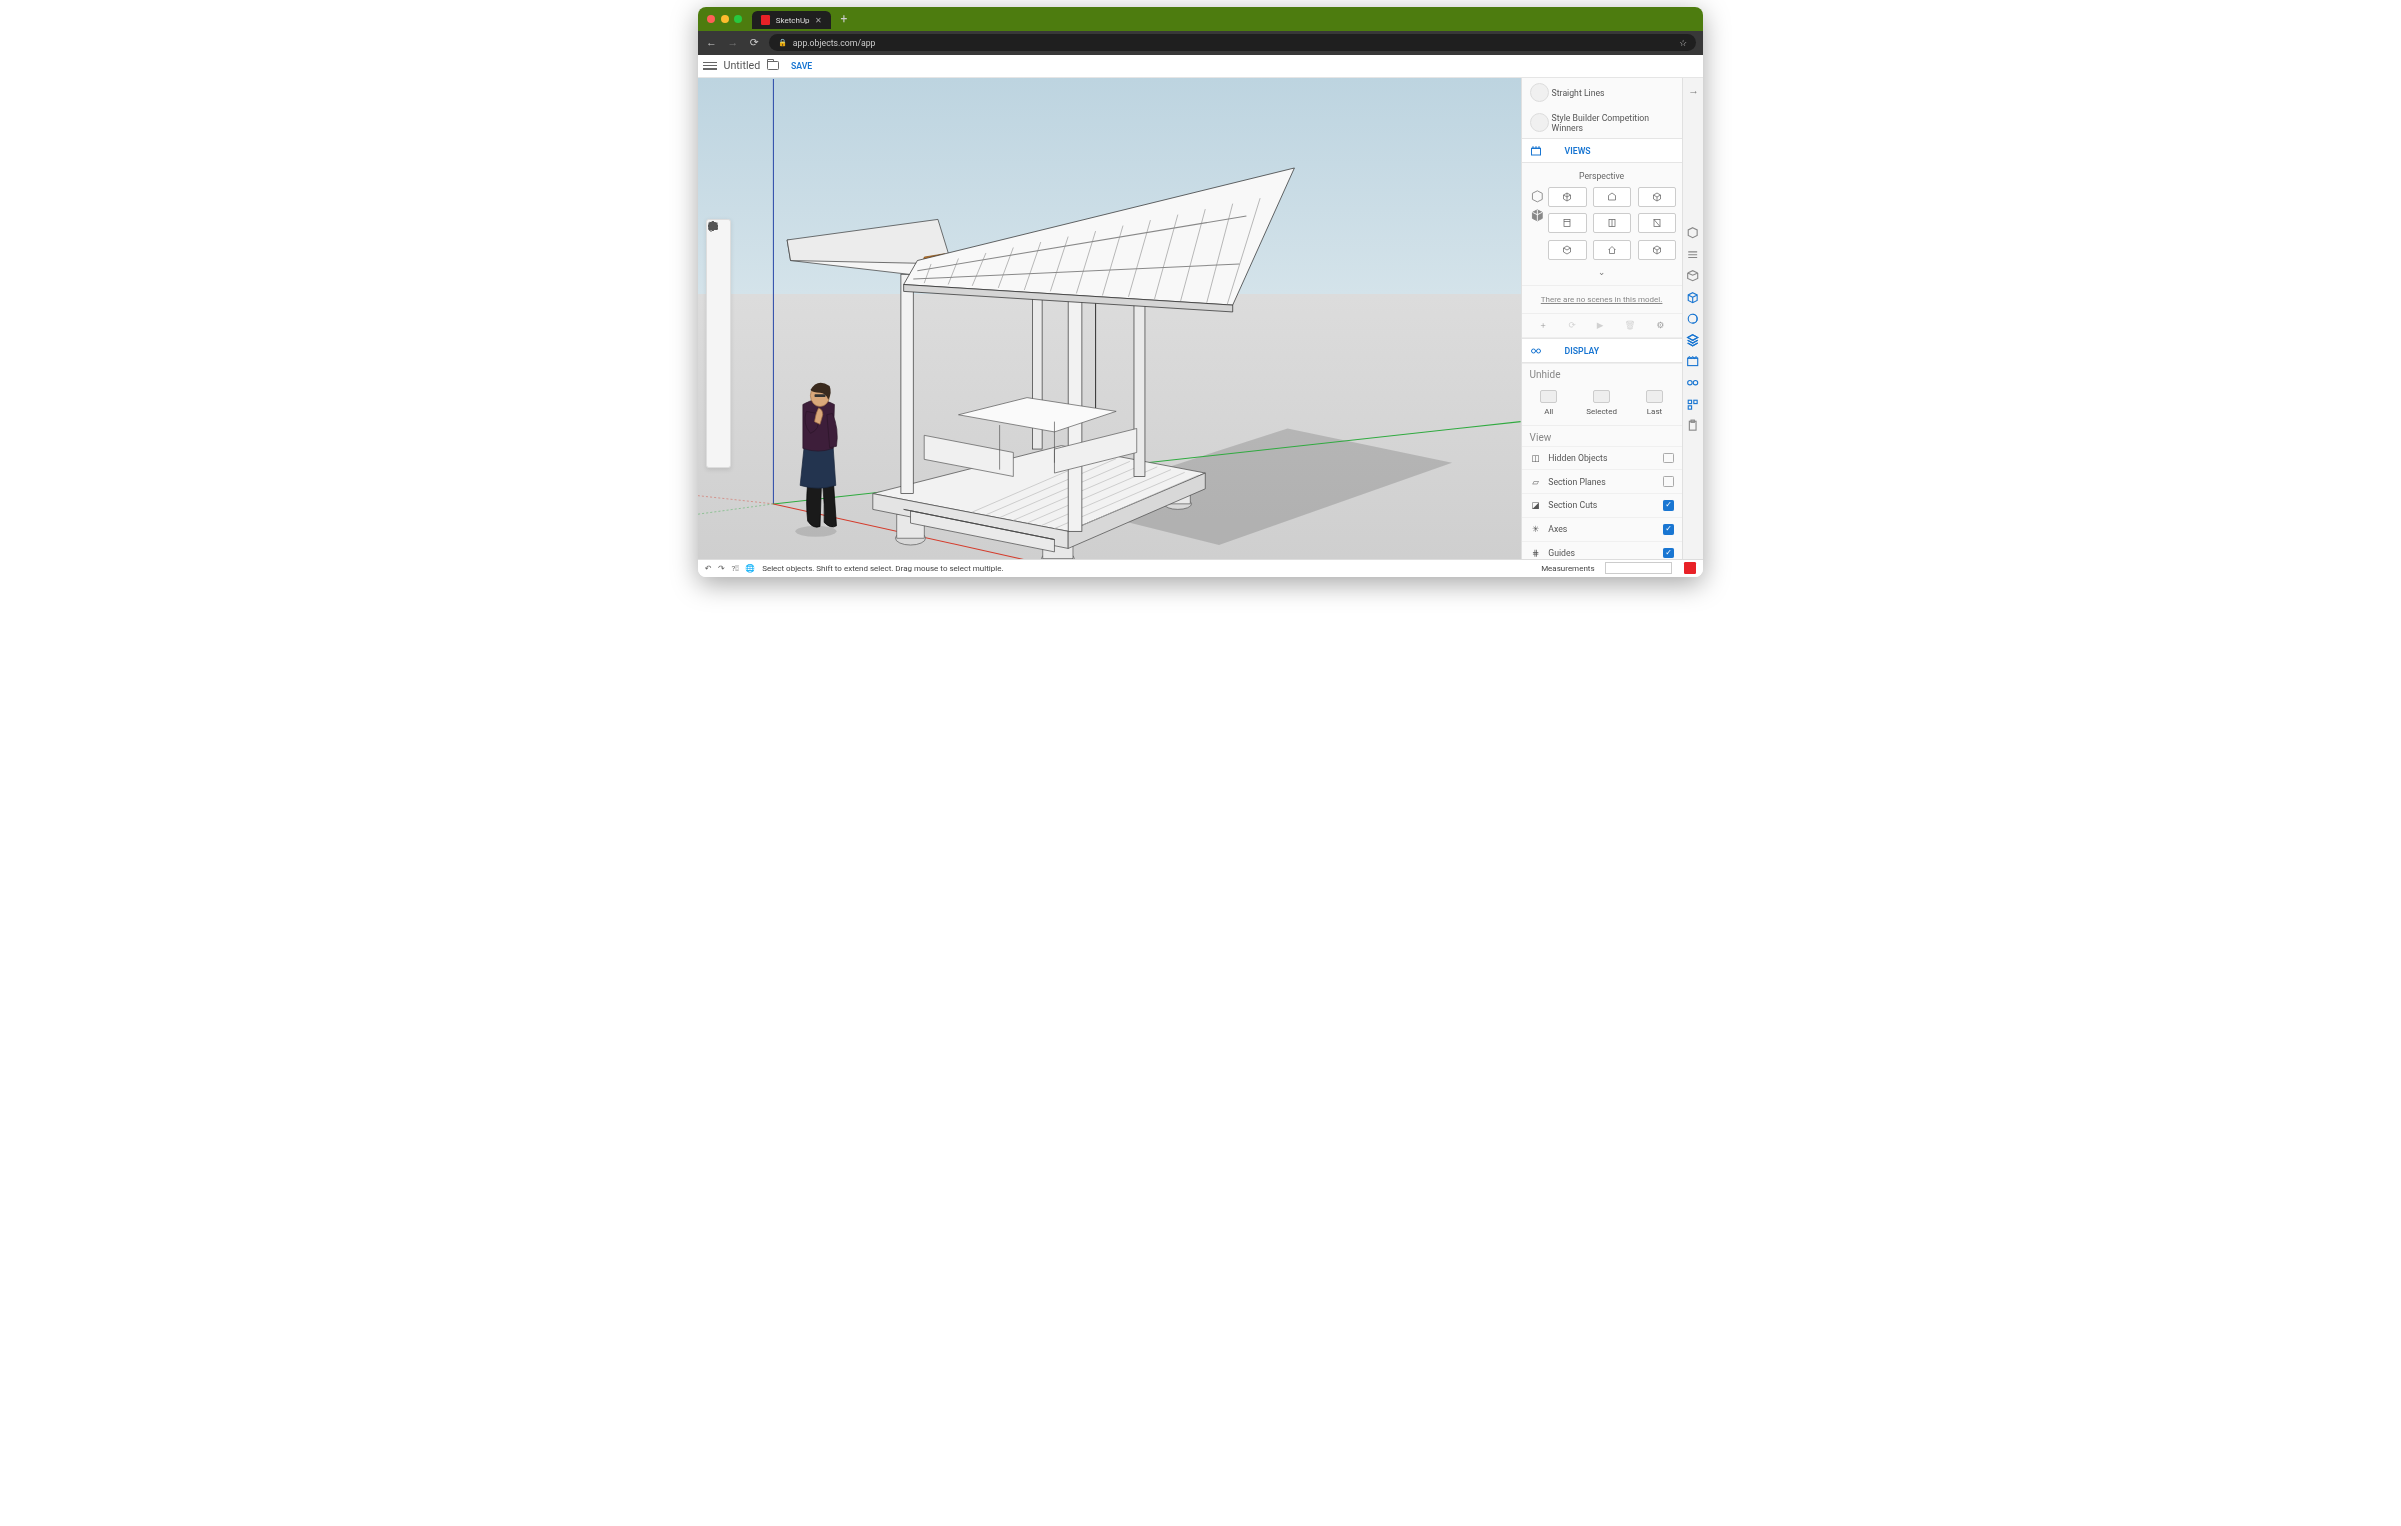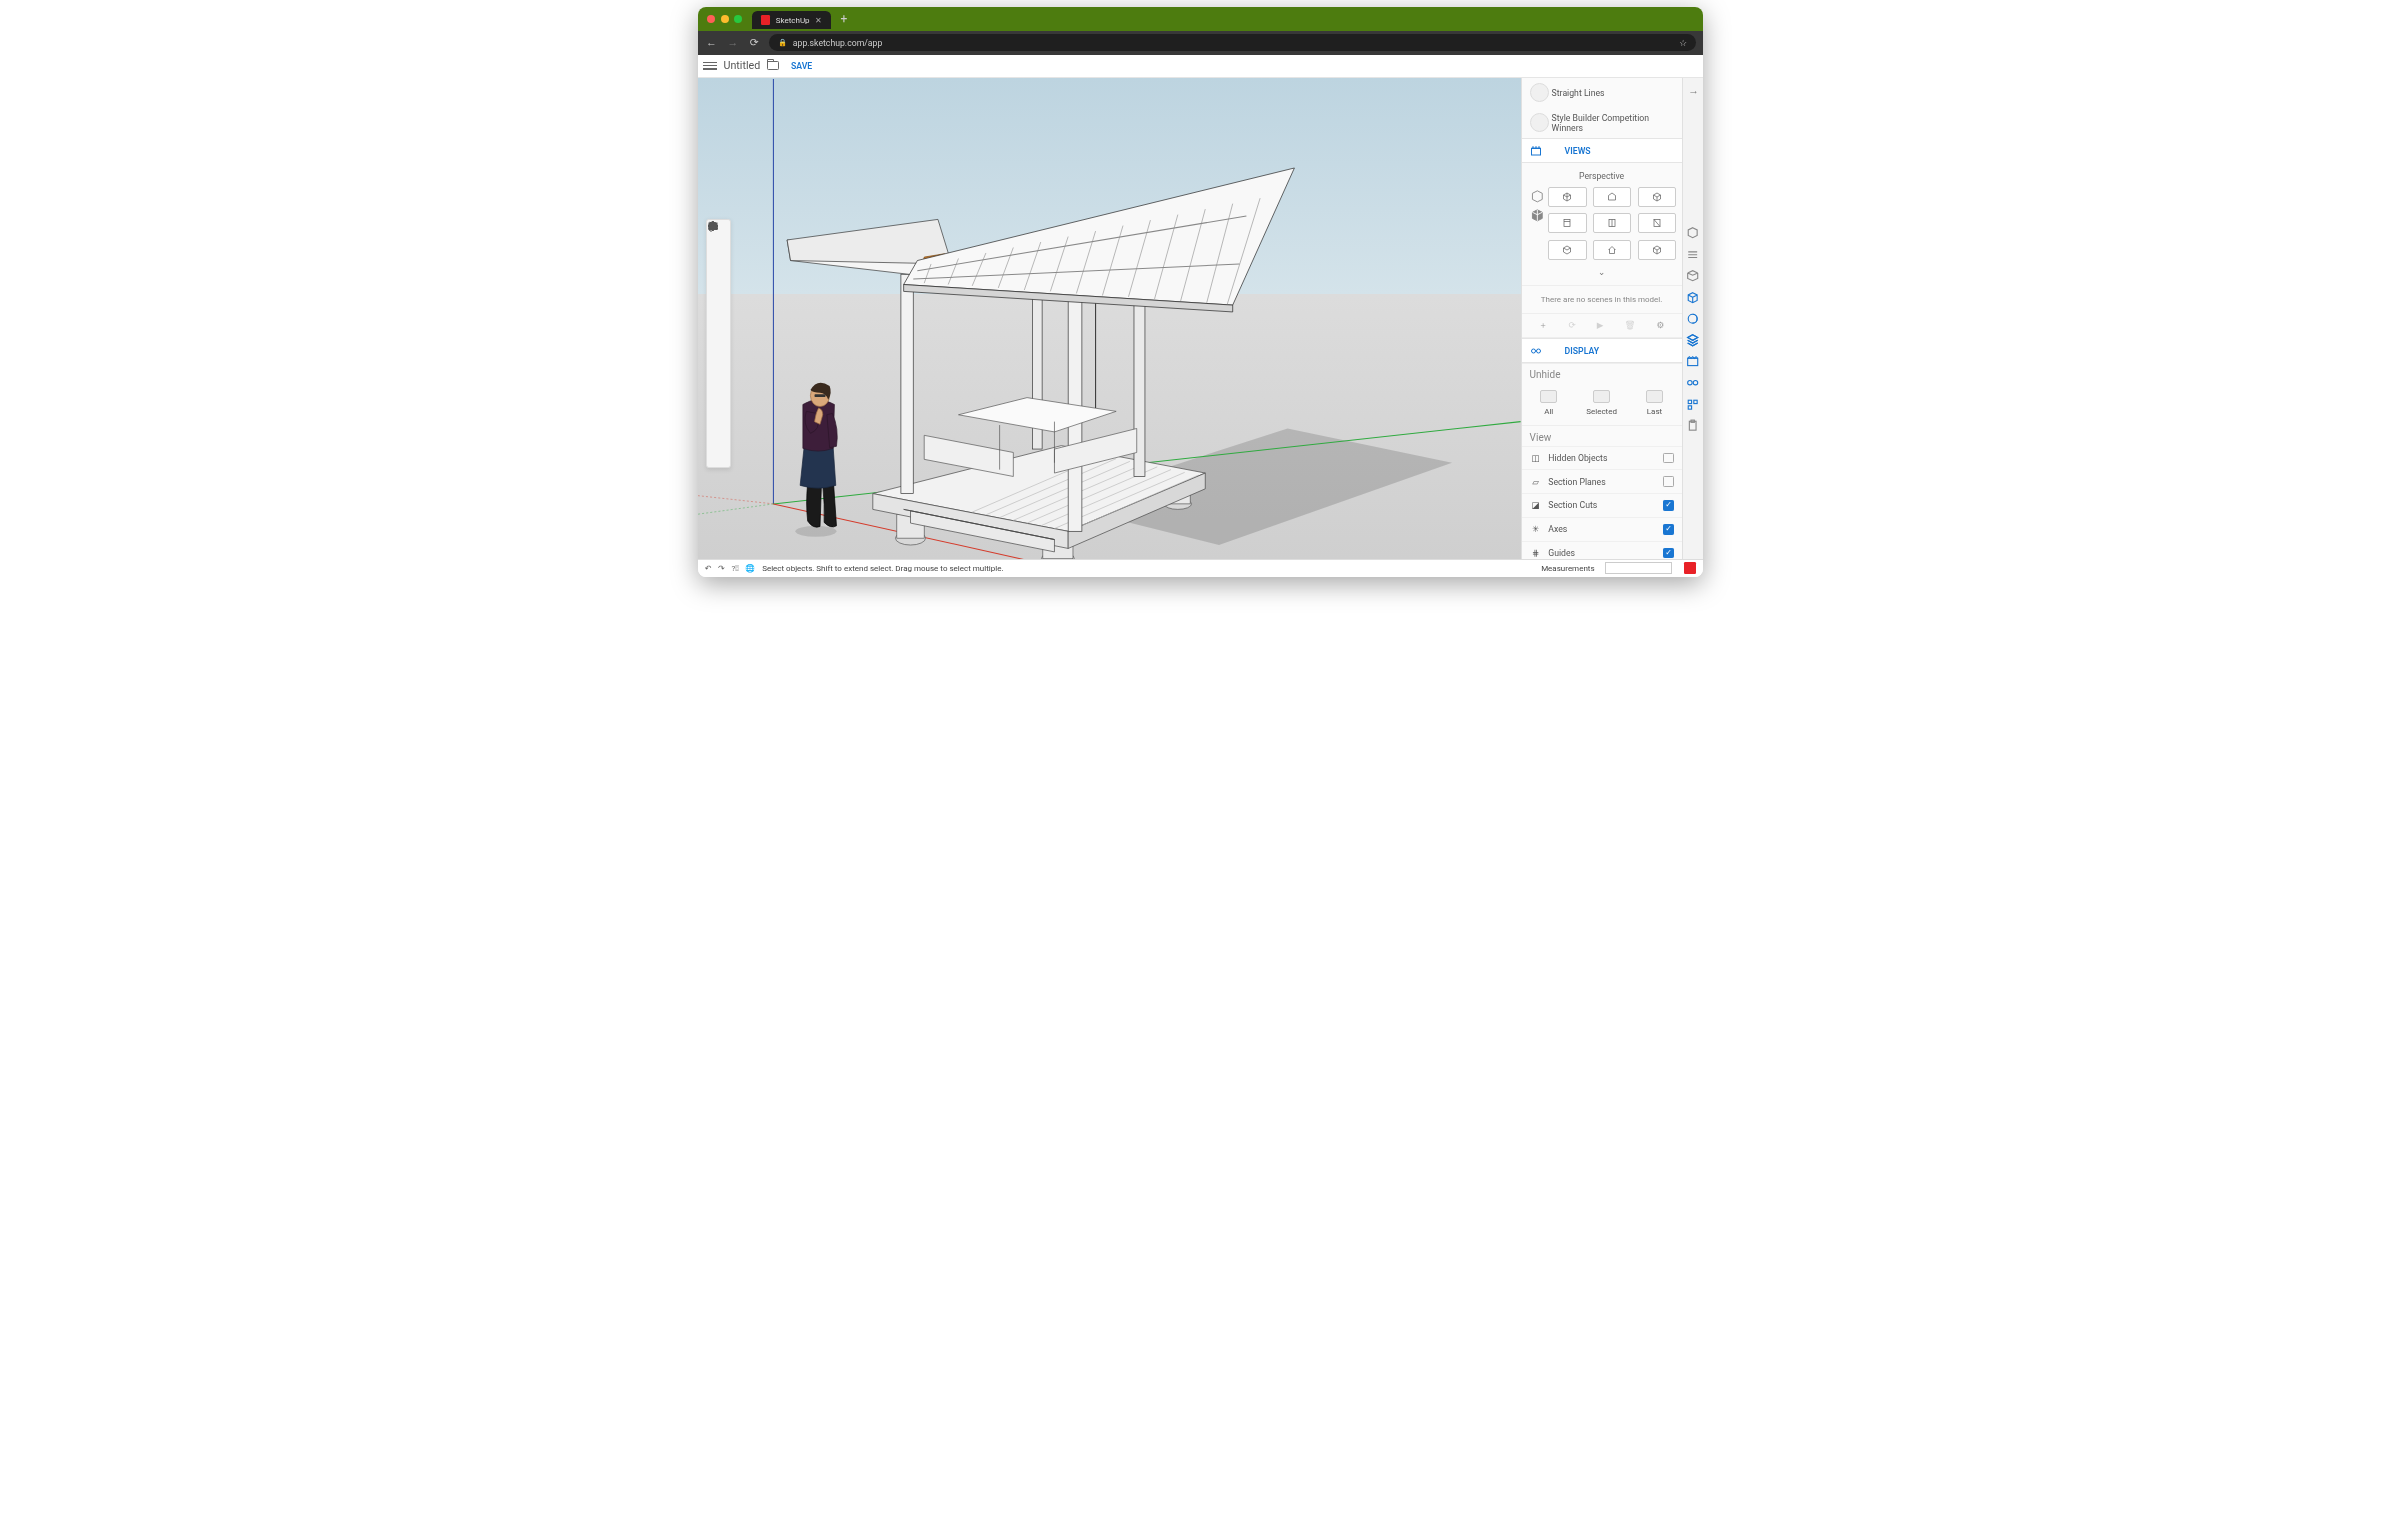--- a/index.html
+++ b/index.html
@@ -93,21 +93,21 @@
 .views-label { text-align: center; color: #666; padding: 2.7px 0 5.4px; font-size: 8.7px; }
 .views-row { display: flex; }
 .views-side { width: 21.4px; display: flex; flex-direction: column; gap: 4px; align-items: center; padding-top: 2.7px; }
 .views-grid { flex: 1; display: grid; grid-template-columns: repeat(3, 1fr); gap: 6.7px; }
 .view-cell {
   height: 20px; border: 0.7px solid #ccc; border-radius: 2px;
   display: flex; align-items: center; justify-content: center; background: #fff;
 }
 .view-cell svg { width: 12px; height: 12px; }
 .chev-row { text-align: center; padding: 6.7px 0 0; color: #777; }
-.scenes-msg { text-align: center; color: #888; font-size: 8px; padding: 9.4px 5.4px; border-top: 0.7px solid #eee; }
+.scenes-msg { text-align: center; color: #888; font-size: 8px; padding: 9.4px 5.4px; border-top: 0.7px solid #eee; text-decoration: underline; }
 .scene-toolbar { display: flex; justify-content: space-around; padding: 5.4px 6.7px; color: #888; border-top: 0.7px solid #eee; border-bottom: 0.7px solid #eee; }
 .scene-toolbar span { opacity: .85; }
 .scene-toolbar .disabled { opacity: .35; }
 
 .unhide-row { display: flex; justify-content: space-around; padding: 6.7px 4px 9.4px; align-items: center; }
 .unhide-item { display: flex; flex-direction: column; align-items: center; gap: 4px; color: #555; font-size: 8px; }
 .unhide-item .uico { width: 17.4px; height: 13.4px; background: #eee; border: 0.7px solid #ccc; border-radius: 2px; }
 .sub-label { color: #888; font-size: 10px; padding: 5.4px 8px 2.7px; border-top: 0.7px solid #eee; }
 
 .toggle-list { display: flex; flex-direction: column; }
@@ -157,21 +157,21 @@
         <span class="close">✕</span>
       </div>
       <div class="new-tab">+</div>
     </div>
     <div class="addr-bar">
       <span class="nav-ico">←</span>
       <span class="nav-ico" style="opacity:.4">→</span>
       <span class="nav-ico">⟳</span>
       <div class="addr-field">
         <span class="lock">🔒</span>
-        <span>app.sketchup.com/app</span>
+        <span>app.objects.com/app</span>
         <span class="addr-star">☆</span>
       </div>
     </div>
   </div>
 
   <div class="app-header">
     <div class="hamburger">
         <span></span>
         <span></span>
         <span></span>

